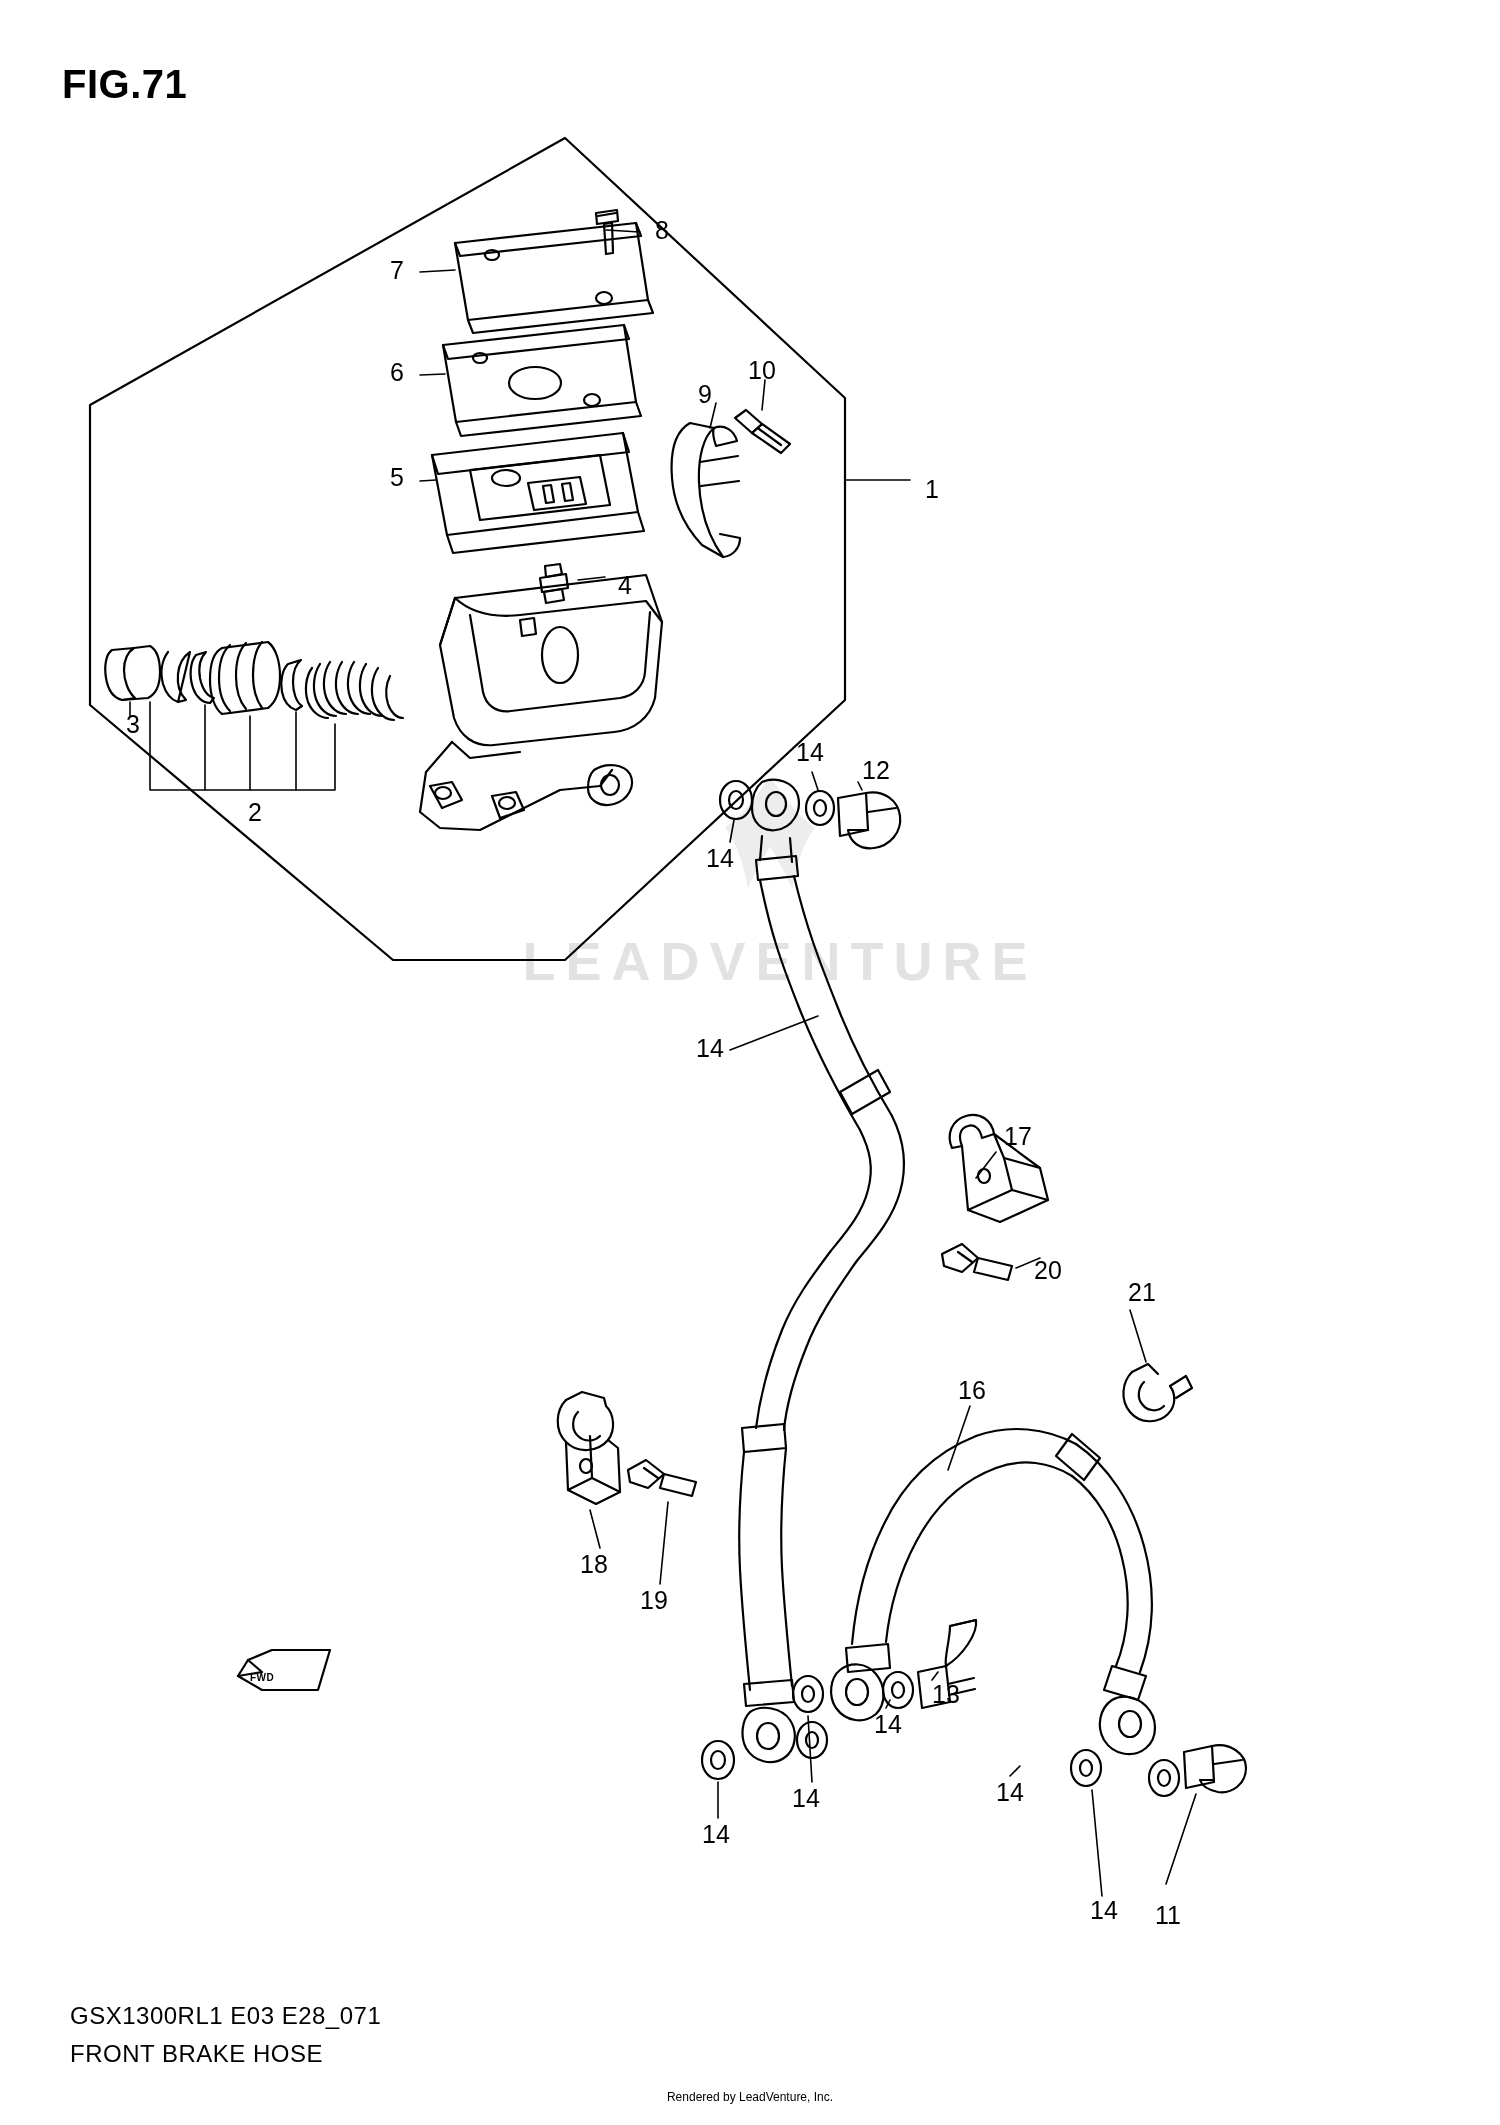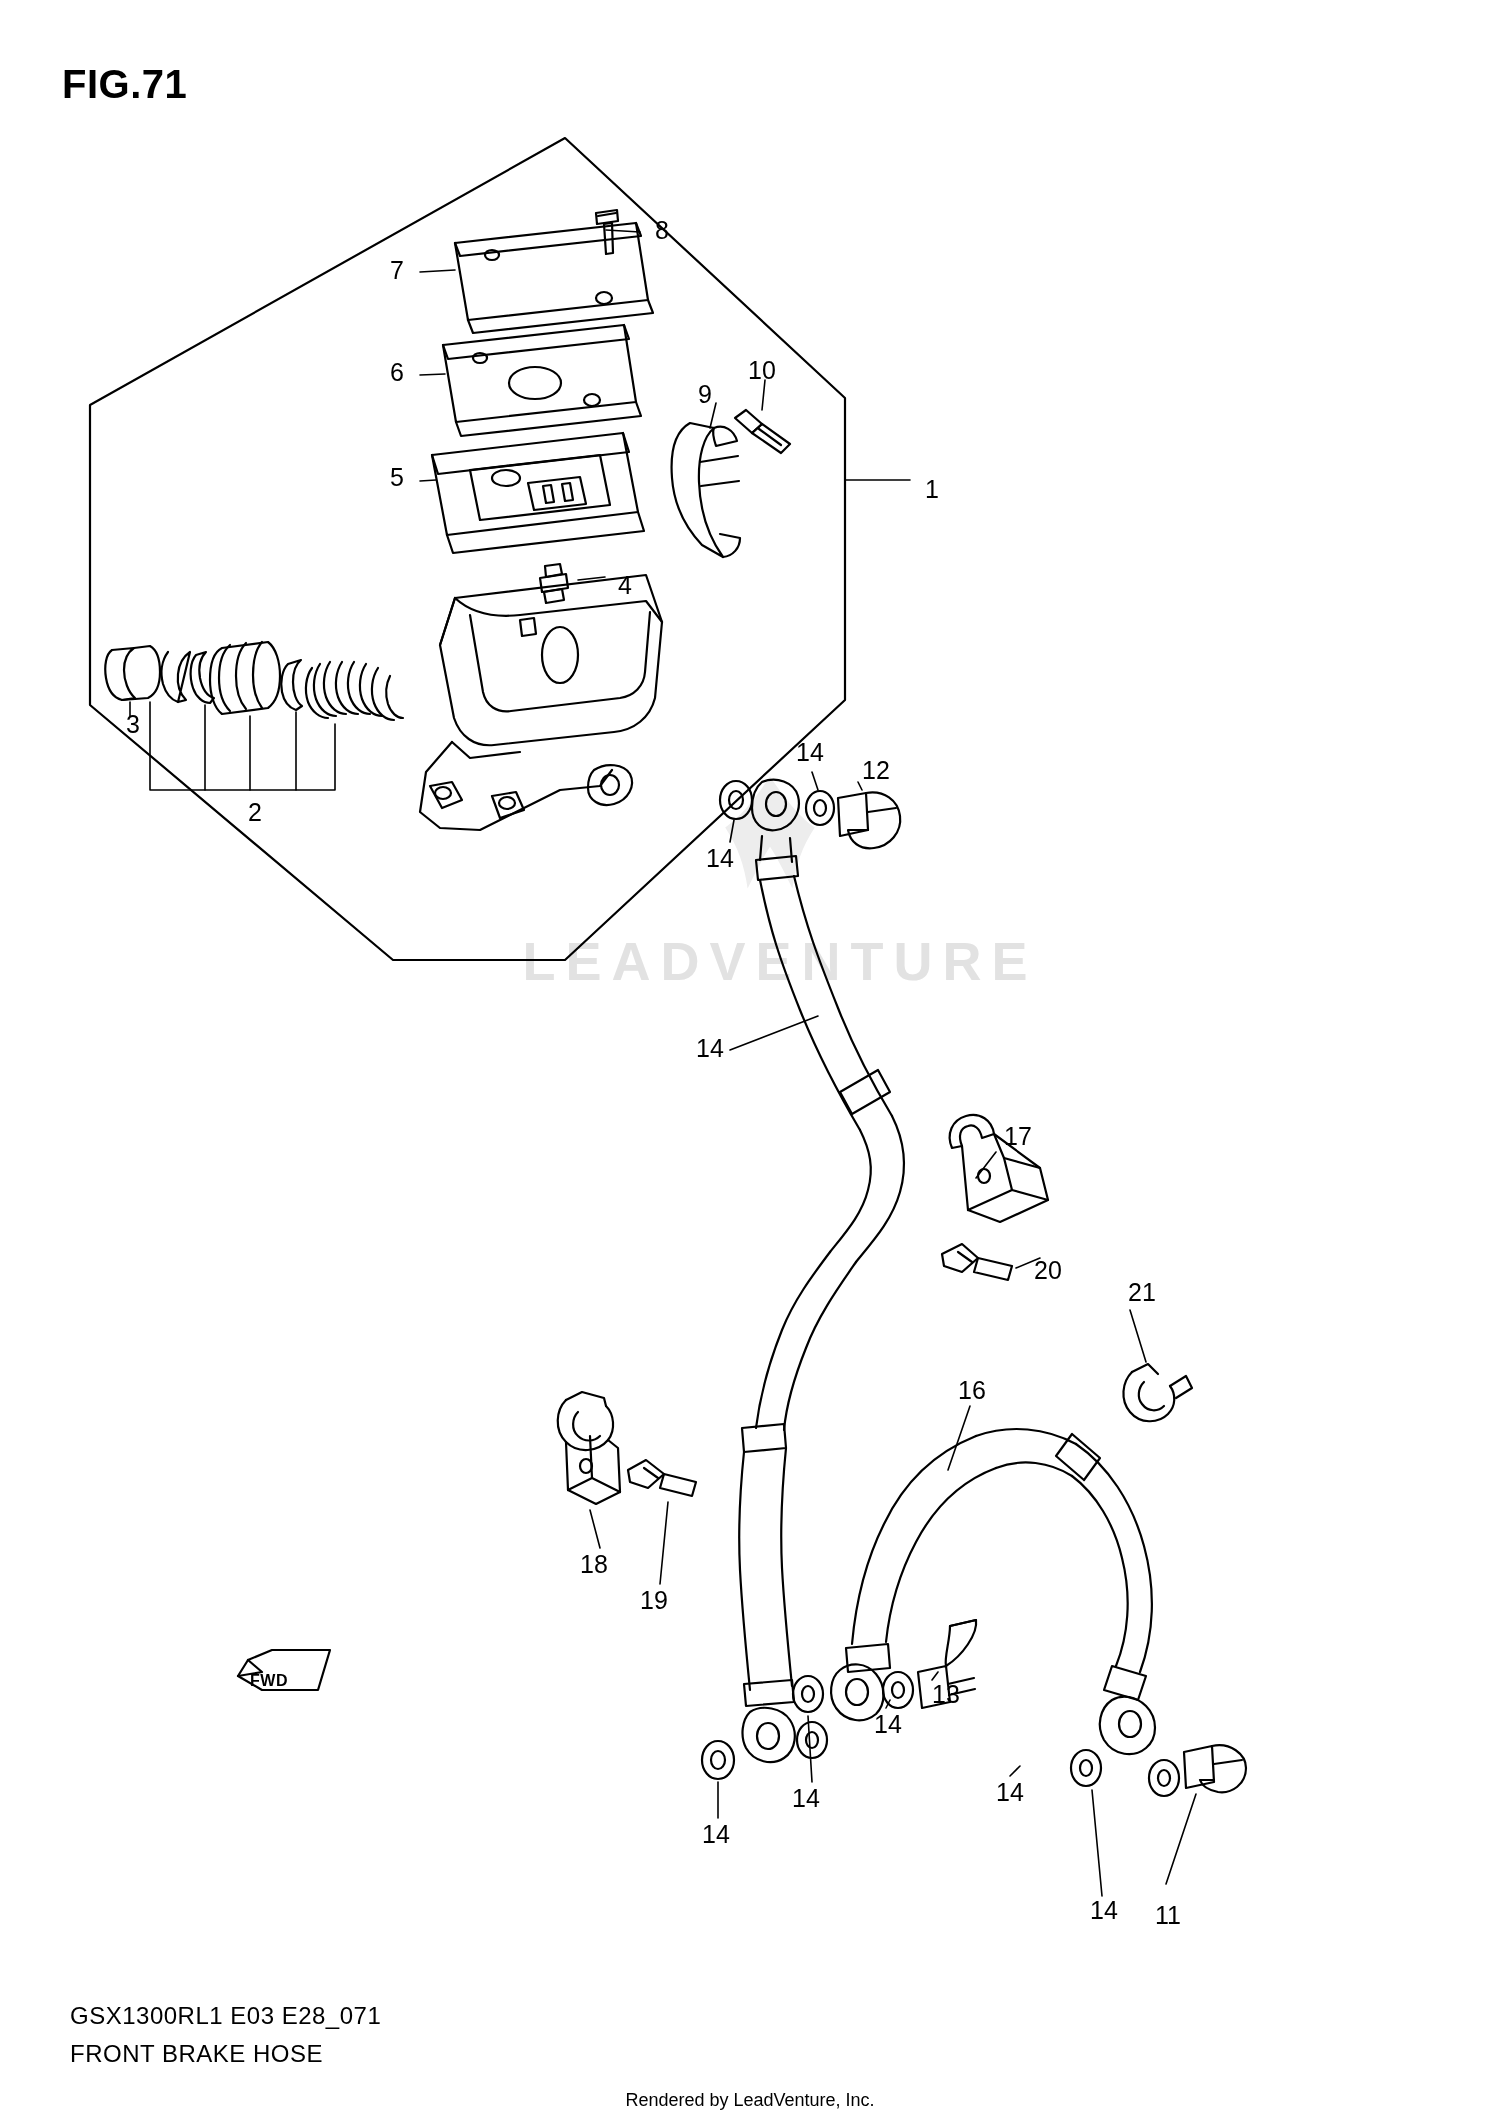--- a/index.html
+++ b/index.html
@@ -41,21 +41,21 @@
     top: 2040px;
     font-size: 24px;
     letter-spacing: 0.5px;
   }
   .footer-credit {
     position: absolute;
     left: 0;
     top: 2090px;
     width: 1500px;
     text-align: center;
-    font-size: 18px;
+    font-size: 12px;
   }
   .diagram-svg {
     position: absolute;
     left: 0;
     top: 0;
   }
   .callout {
     position: absolute;
     font-size: 25px;
     line-height: 1;
@@ -81,21 +81,21 @@
     top: 770px;
     width: 160px;
     height: 160px;
     color: #ececec;
     pointer-events: none;
   }
   .fwd-label {
     position: absolute;
     left: 250px;
     top: 1672px;
-    font-size: 16px;
+    font-size: 10px;
     font-weight: bold;
     letter-spacing: 0.5px;
   }
 </style>
 </head>
 <body>
 
 <div class="page">
 
   <div class="fig-title">FIG.71</div>

